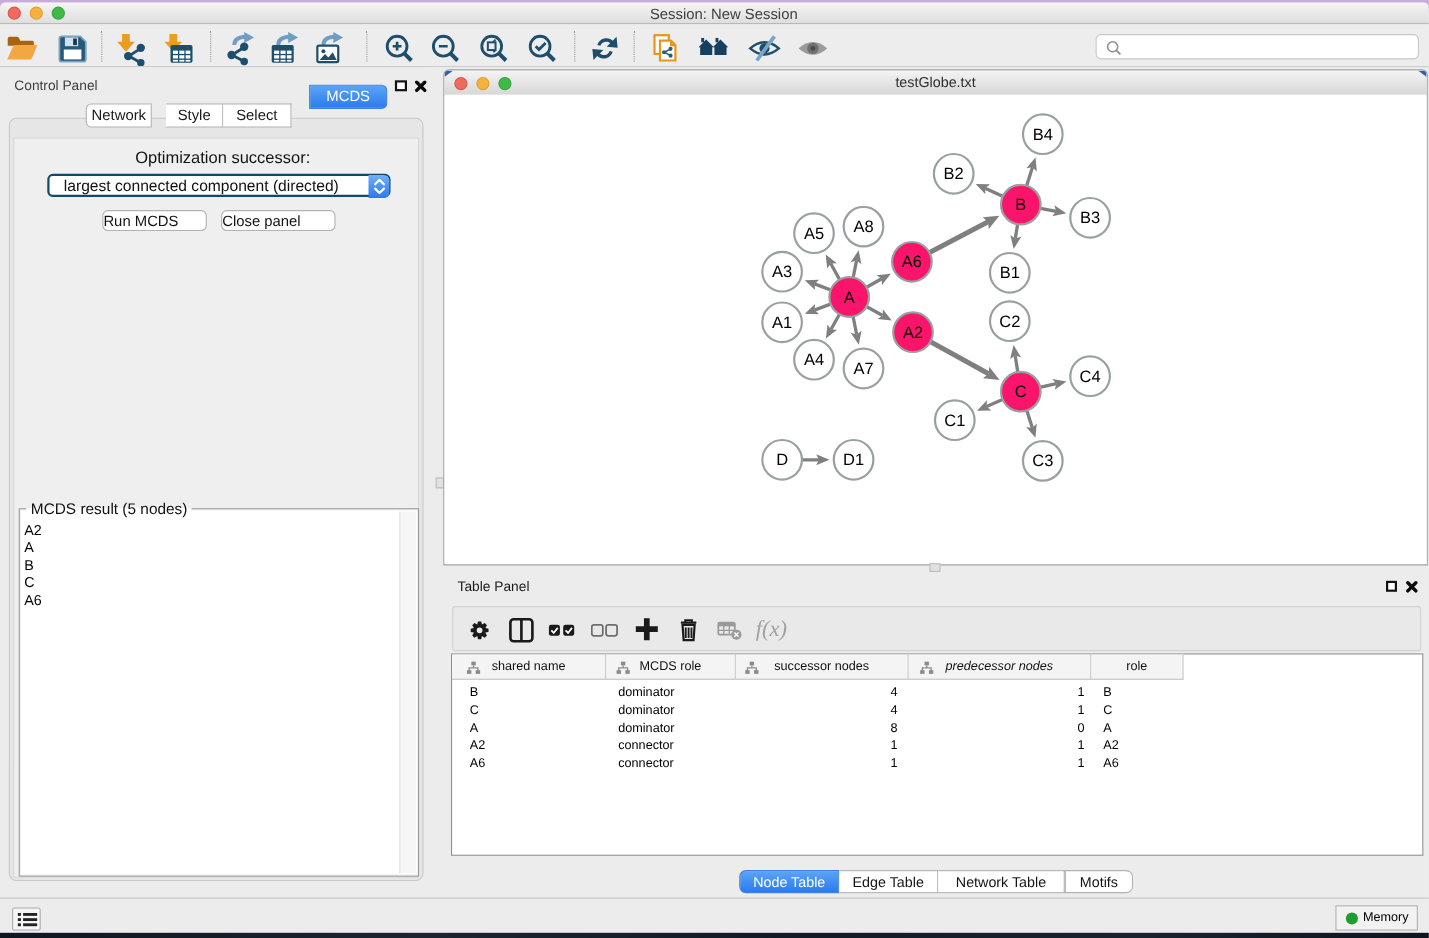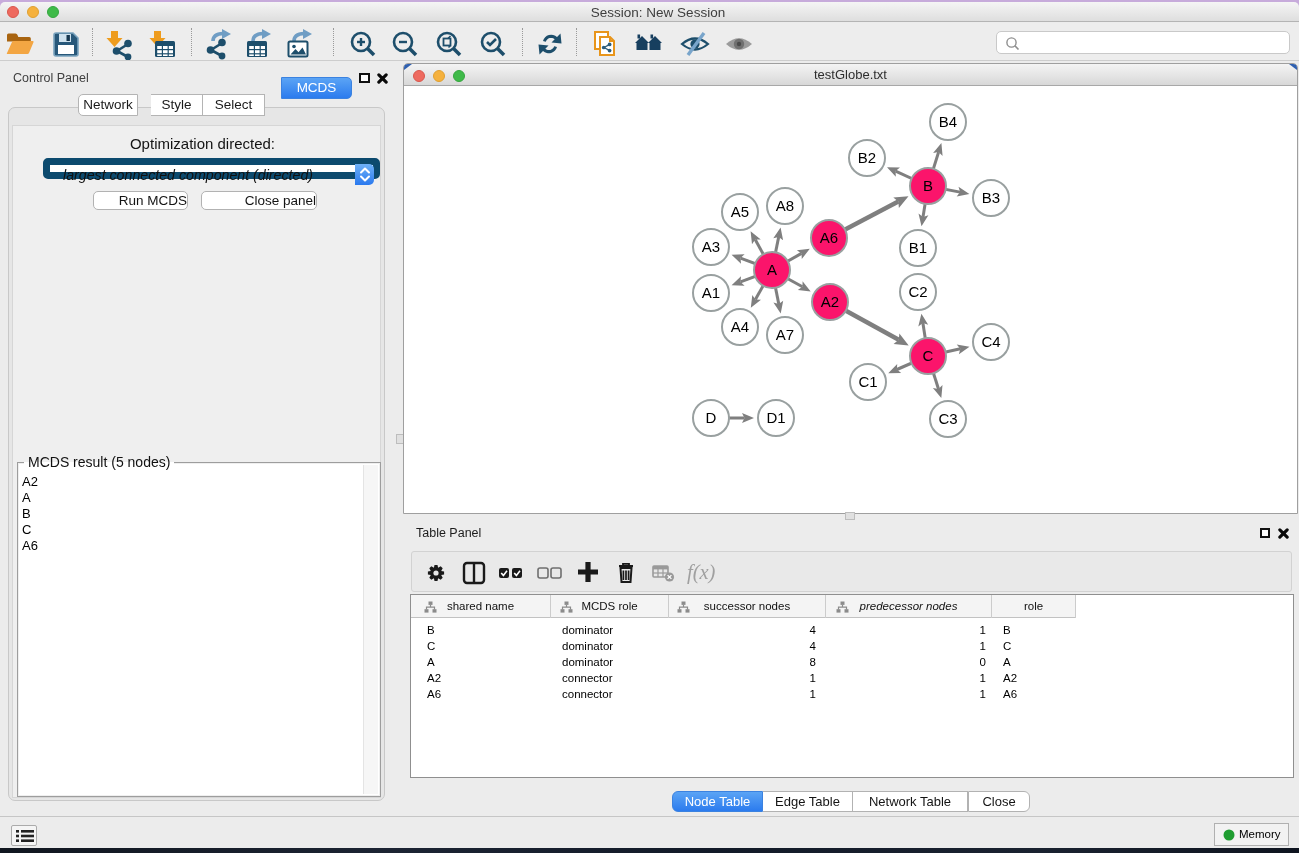--- a/index.html
+++ b/index.html
@@ -28,27 +28,27 @@
 #cp-title { left:13px; top:71px; font-size:12.5px; color:#404040; }
 #cp-float { left:359px; top:72.5px; width:10.5px; height:10.5px; border:2px solid #111; background:#fff;}
 #tabpanel { left:8px; top:107px; width:377px; height:694px; background:#e6e6e6;
   border:1px solid #c8c8c8; border-radius:7px; }
 #innerpanel { left:12px; top:125px; width:369px; height:673px; background:#efefef;
   border:1px solid #d6d6d6; }
 .seg { position:absolute; height:22px; background:#fff; border:1px solid #b4b4b4;
   font-size:13.5px; color:#1a1a1a; text-align:center; line-height:20px; }
 .seg.blue { background:linear-gradient(#5ba4f5,#2b7bee); color:#fff; border-color:#3b82e0; }
 #optlabel { left:7px; top:135px; width:391px; text-align:center; font-size:15px; color:#141414; }
-#dropdown { left:43px; top:158px; width:337px; height:21px; background:#fff;
-  border:7px solid #0c4a6e; border-radius:5px;font-style:italic; }
+#dropdown { left:43px; top:158px; width:312px; height:21px; background:#fff;
+  border:2px solid #0c4a6e; border-radius:5px; }
 #dropdown .txt { position:absolute; left:13px; top:2px; font-size:14.2px; color:#111; }
 #dropstep { position:absolute; right:-1px; top:-1px; width:19px; height:21px;
   background:linear-gradient(#6fb1f7,#2a79ee); border-radius:0 5px 5px 0; }
 .btn { position:absolute; height:19px; background:#fff; border:1px solid #b2b2b2;
-  border-radius:5px; font-size:13.5px; color:#141414; text-align:right; line-height:17px; }
+  border-radius:5px; font-size:13.5px; color:#141414; text-align:left; line-height:17px; }
 #groupbox { left:17px; top:462px; width:364px; height:335px; border:1px solid #9d9d9d; }
 #grouplabel { left:24px; top:455px; background:linear-gradient(#efefef 0 7px, #ffffff 7px); padding:0 4px; font-size:14px; color:#111; height:15px; line-height:15px;}
 #mcdslist { left:19px; top:464px; width:360px; height:331px; background:#fff; font-size:13px; color:#000; padding-top:10px; }
 #mcdslist div { padding-left:3px; height:16px; line-height:16px; }
 #mcdsscroll { left:363px; top:465px; width:15px; height:329px; background:#f6f6f6; border-left:1px solid #e4e4e4;}
 
 
 #vdiv { left:392px; top:61px; width:11px; height:755px; background:#ececec; }
 #vdivh { left:396px; top:434px; width:8px; height:10px; background:#e0e0e0; border:1px solid #bdbdbd; }
 
@@ -243,32 +243,32 @@
 <div class="abs" id="cp-float"></div>
 <svg class="abs" style="left:377px;top:73px" width="11" height="11" viewBox="0 0 12 12">
 <path d="M2 2 L10 10 M10 2 L2 10" stroke="#0a0a0a" stroke-width="3.4" stroke-linecap="round"></path>
   </svg>
 <div class="abs" id="tabpanel"></div>
 <div class="abs" id="innerpanel"></div>
 <div class="abs seg" style="left:78px; top:94px; width:60px; border-radius:5px 0 0 5px;">Network</div>
 <div class="abs seg" style="left:151px; top:94px; width:52px; border-left:0;">Style</div>
 <div class="abs seg" style="left:203px; top:94px; width:62px; border-left:0;">Select</div>
 <div class="abs seg blue" style="left:265px; top:77px; width:71px; border-radius:0 5px 5px 0;margin-left:16px;">MCDS</div>
-<div class="abs" id="optlabel">Optimization directed:</div>
+<div class="abs" id="optlabel">Optimization successor:</div>
 <div class="abs" id="dropdown">
     <span class="txt">largest connected component (directed)</span>
   <div id="dropstep">
       <svg style="position:absolute;left:2.5px;top:2px" width="14" height="17" viewBox="0 0 14 17">
 <path d="M3 6.5 L7 2.5 L11 6.5" fill="none" stroke="#fff" stroke-width="2" stroke-linecap="round" stroke-linejoin="round"></path>
 <path d="M3 10.5 L7 14.5 L11 10.5" fill="none" stroke="#fff" stroke-width="2" stroke-linecap="round" stroke-linejoin="round"></path>
       </svg>
     </div>
 </div>
 <div class="abs btn" style="left:93px; top:191px; width:95px;">Run MCDS</div>
-<div class="abs btn" style="left:201px; top:191px; width:116px;">Close panel</div>
+<div class="abs btn" style="left:201px; top:191px; width:104px;">Close panel</div>
 <div class="abs" id="groupbox"></div>
 <div class="abs" id="mcdslist">
   <div>A2</div>
     <div>A</div>
     <div>B</div>
     <div>C</div>
     <div>A6</div>
 </div>
 <div class="abs" id="mcdsscroll"></div>
 <div class="abs" id="grouplabel">MCDS result (5 nodes)</div>
@@ -482,21 +482,21 @@
     <div class="trow" style="left:16px;top:91px;">A6</div>
 <div class="trow" style="left:151px;top:91px;">connector</div>
 <div class="trow num" style="left:300px;top:91px;width:105px;">1</div>
 <div class="trow num" style="left:470px;top:91px;width:105px;">1</div>
 <div class="trow" style="left:592px;top:91px;">A6</div>
 </div>
 
 <div class="abs btab blue" style="left:672px; width:91px; border-radius:6px 0 0 6px;">Node Table</div>
 <div class="abs btab" style="left:763px; width:90px; border-left:0;">Edge Table</div>
 <div class="abs btab" style="left:853px; width:115px; border-left:0;">Network Table</div>
-<div class="abs btab" style="left:968px; width:62px; border-radius:0 6px 6px 0;">Close</div>
+<div class="abs btab" style="left:968px; width:62px; border-radius:0 6px 6px 0;">Motifs</div>
 
 <div class="abs" id="statusbar">
   <div id="listbtn">
       <svg style="position:absolute;left:4px;top:3px" width="18" height="14" viewBox="0 0 18 14">
 <g fill="#222">
           <rect x="0" y="1" width="3" height="2.6"></rect>
           <rect x="5" y="1" width="13" height="2.6"></rect>
 <rect x="0" y="5.7" width="3" height="2.6"></rect>
           <rect x="5" y="5.7" width="13" height="2.6"></rect>
 <rect x="0" y="10.4" width="3" height="2.6"></rect>

